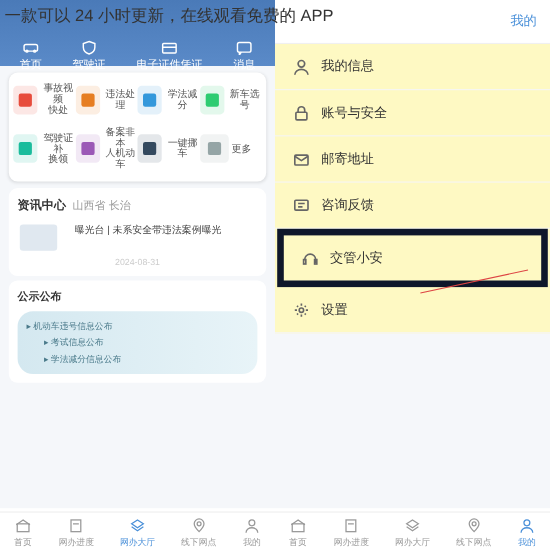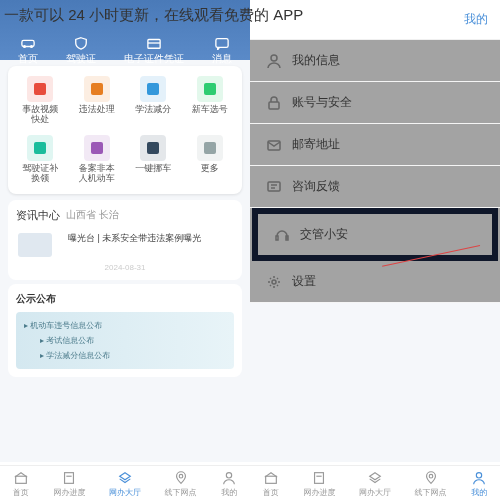--- a/index.html
+++ b/index.html
@@ -6,43 +6,43 @@
 body{background:#fff;width:500px;height:500px;overflow:hidden;position:relative}
 .page-title{position:absolute;top:4px;left:4px;font-size:15px;color:#333;z-index:10;line-height:1.4}
 .container{display:flex;width:100%;height:100%}
 .left-panel,.right-panel{width:50%;height:100%;position:relative;overflow:hidden}
 .header-bg{background:linear-gradient(180deg,#4a7ab8 0%,#5a8ac8 100%);height:60px;padding:8px 4px 0}
 .top-tabs{display:flex;justify-content:space-around;align-items:center;padding-top:28px}
 .top-tab{color:#fff;font-size:10px;text-align:center;display:flex;flex-direction:column;align-items:center;gap:2px}
 .top-tab svg{width:18px;height:14px;fill:none;stroke:#fff;stroke-width:1.5}
 .grid-card{background:#fff;margin:6px 8px;border-radius:8px;padding:10px 4px;box-shadow:0 1px 3px rgba(0,0,0,0.1)}
 .grid-row{display:flex;justify-content:space-around}
-.grid-item{text-align:center;width:25%;display:flex;flex-direction:column;align-items:center;gap:3px}
+.grid-item{text-align:center;width:25%;display:flex;flex-direction:row;align-items:center;gap:3px}
 .grid-item span{font-size:9px;color:#555;line-height:1.1}
 .icon-box{width:26px;height:26px;display:flex;align-items:center;justify-content:center;border-radius:4px}
 .news-card{background:#fff;margin:4px 8px;border-radius:8px;padding:8px}
 .news-header{display:flex;align-items:center;gap:6px;font-size:11px;margin-bottom:6px}
-.news-title{font-weight:normal;color:#333}
+.news-title{font-weight:bold;color:#333}
 .news-sub{color:#999;font-size:10px}
 .news-item{display:flex;align-items:flex-start;gap:16px;padding:4px 2px}
 .news-thumb{width:34px;height:24px;background:#e0e8f0;border-radius:3px;flex-shrink:0}
 .news-text{font-size:9px;color:#444;line-height:1.3}
 .news-date{text-align:center;font-size:8px;color:#ccc;margin-top:2px}
 .notice-card{background:#fff;margin:4px 8px;border-radius:8px;padding:8px}
 .notice-title{font-size:10px;font-weight:bold;margin-bottom:6px;color:#333}
-.notice-box{background:linear-gradient(90deg,#d4e8f0 0%,#e8f4f8 100%);border-radius:4px;padding:6px 8px}
+.notice-box{background:linear-gradient(90deg,#d4e8f0 0%,#e8f4f8 100%);border-radius:14px;padding:6px 8px}
 .notice-item{font-size:8px;color:#4a7a8a;padding:2px 0}
 .notice-item.sub{padding-left:16px}
 .bottom-nav{position:absolute;bottom:0;left:0;right:0;background:#fff;border-top:1px solid #eee;display:flex;justify-content:space-around;padding:4px 0 2px}
 .nav-item{text-align:center;font-size:8px;color:#999;display:flex;flex-direction:column;align-items:center;gap:1px}
 .nav-item.active{color:#4a90d9}
 .nav-item svg{width:18px;height:16px}
 .right-header{background:#fff;height:40px;display:flex;align-items:center;justify-content:flex-end;padding:0 12px;border-bottom:1px solid #f0f0f0}
 .right-header-title{font-size:12px;color:#4a90d9}
-.menu-list{background:#a3a3a3}
+.menu-list{background:#fef9c3}
 .menu-item{display:flex;align-items:center;padding:12px 16px;border-bottom:1px solid #f5f5f5;gap:10px;font-size:12px;color:#333}
 .menu-item.highlighted{border:6px solid #0f172a;margin:0 2px}
 .menu-icon{width:16px;height:16px;stroke:#666;fill:none;stroke-width:1.5}
 .arrow-line{position:absolute;right:20px;top:245px;width:100px;height:1px;background:#d44;transform:rotate(-12deg);transform-origin:right}
 .content-area{background:#f5f7fa;height:calc(100% - 60px - 38px);overflow:hidden}
 .content-area-right{background:#f5f7fa;height:calc(100% - 40px - 38px)}
 </style>
 </head>
 <body>
 

